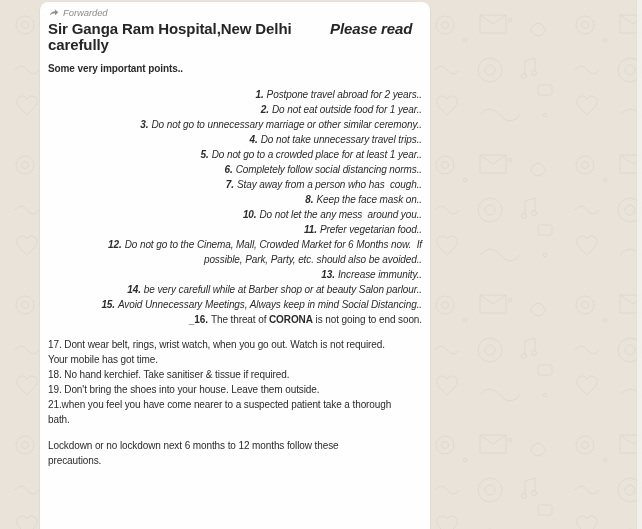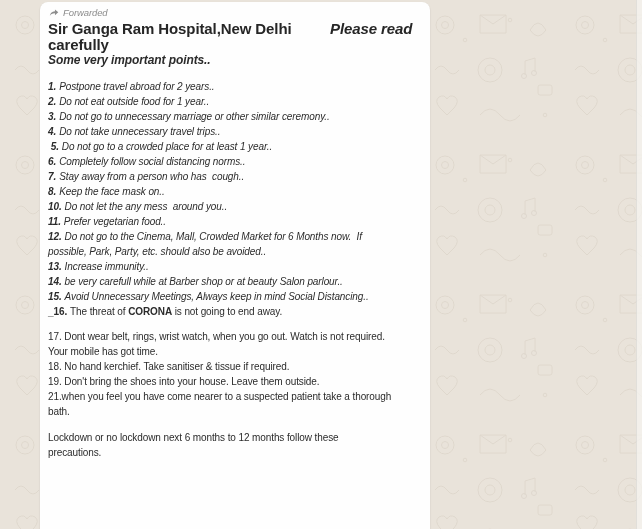--- a/index.html
+++ b/index.html
@@ -16,23 +16,23 @@
     color:#2b2b2b; font-size:10px; line-height:15px; letter-spacing:-0.1px; }
 
   .fwd-row { display:flex; align-items:center; gap:4px; height:13px;
     color:#8c8c8c; font-style:italic; font-size:9.5px; margin-bottom:2px; }
   .fwd-row svg { flex:0 0 auto; }
 
   .msg-header { font-weight:bold; font-size:15px; line-height:16px; color:#262626; }
   .title-line1 { position:relative; }
   .title-right { position:absolute; left:282px; top:0; white-space:nowrap;font-style:italic; }
 
-  .intro { font-weight:bold; font-style:italic; font-size:12px; }
+  .intro { margin-top:8px; font-weight:bold; font-size:10px; }
 
-  .points { margin-top:11px; }
+  .points { margin-top:11px;text-align:right; }
   .pt { font-style:italic; white-space:pre-wrap; }
   .pt .num { font-weight:bold; margin-right:3px; white-space:pre; }
   .pt.upright { font-style:normal; }
   .pt .b { font-weight:bold; }
 
   .tips { margin-top:10px; }
   .tip { white-space:pre-wrap; }
 
   .para { margin-top:11px; white-space:pre-wrap; }
 </style>
@@ -99,21 +99,21 @@
       <div class="pt"><span class="num">6.</span><span>Completely follow social distancing norms..</span></div>
       <div class="pt"><span class="num">7.</span><span>Stay away from a person who has  cough..</span></div>
       <div class="pt"><span class="num">8.</span><span>Keep the face mask on..</span></div>
       <div class="pt"><span class="num">10.</span><span>Do not let the any mess  around you..</span></div>
       <div class="pt"><span class="num">11.</span><span>Prefer vegetarian food..</span></div>
       <div class="pt"><span class="num">12.</span><span>Do not go to the Cinema, Mall, Crowded Market for 6 Months now.  If
 possible, Park, Party, etc. should also be avoided..</span></div>
       <div class="pt"><span class="num">13.</span><span>Increase immunity..</span></div>
       <div class="pt"><span class="num">14.</span><span>be very carefull while at Barber shop or at beauty Salon parlour..</span></div>
       <div class="pt"><span class="num">15.</span><span>Avoid Unnecessary Meetings, Always keep in mind Social Distancing..</span></div>
-      <div class="pt upright"><span class="num">_16.</span><span>The threat of </span><span class="b">CORONA</span><span> is not going to end away.</span></div>
+      <div class="pt upright"><span class="num">_16.</span><span>The threat of </span><span class="b">CORONA</span><span> is not going to end soon.</span></div>
     </div>
 
     <div class="tips">
       <div class="tip">17. Dont wear belt, rings, wrist watch, when you go out. Watch is not required.
 Your mobile has got time.</div>
       <div class="tip">18. No hand kerchief. Take sanitiser &amp; tissue if required.</div>
       <div class="tip">19. Don't bring the shoes into your house. Leave them outside.</div>
       <div class="tip">21.when you feel you have come nearer to a suspected patient take a thorough
 bath.</div>
     </div>

